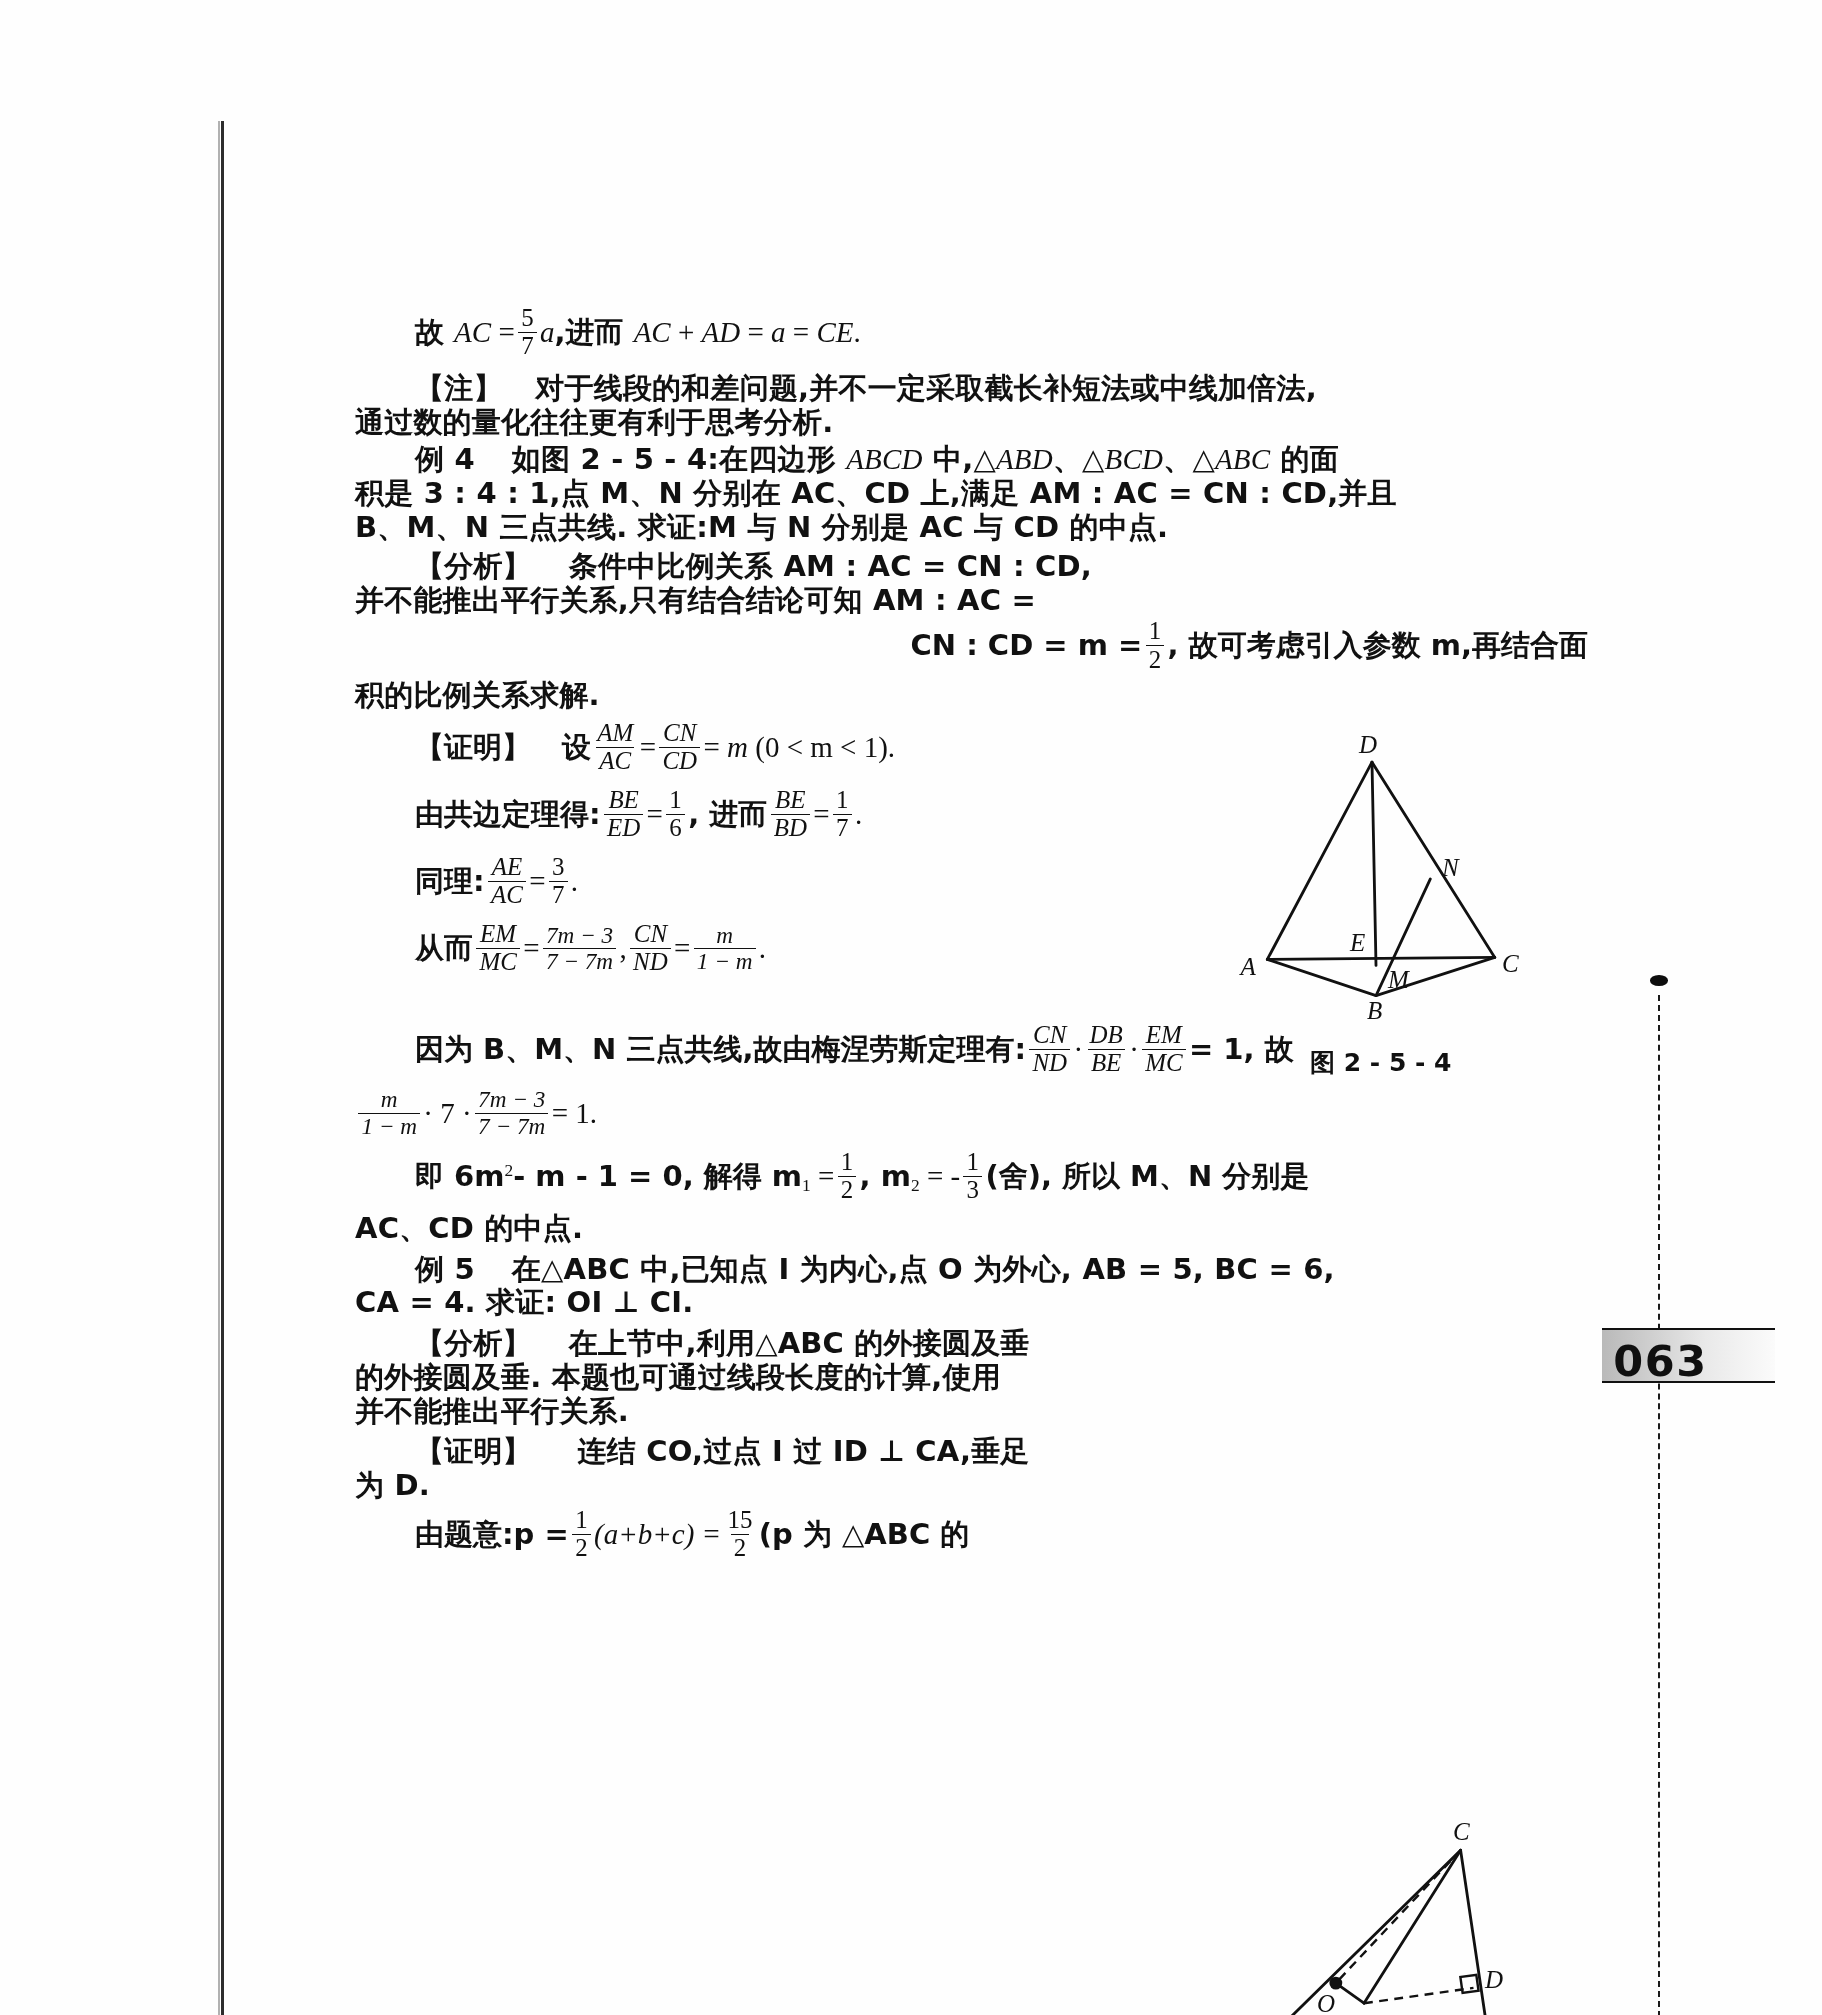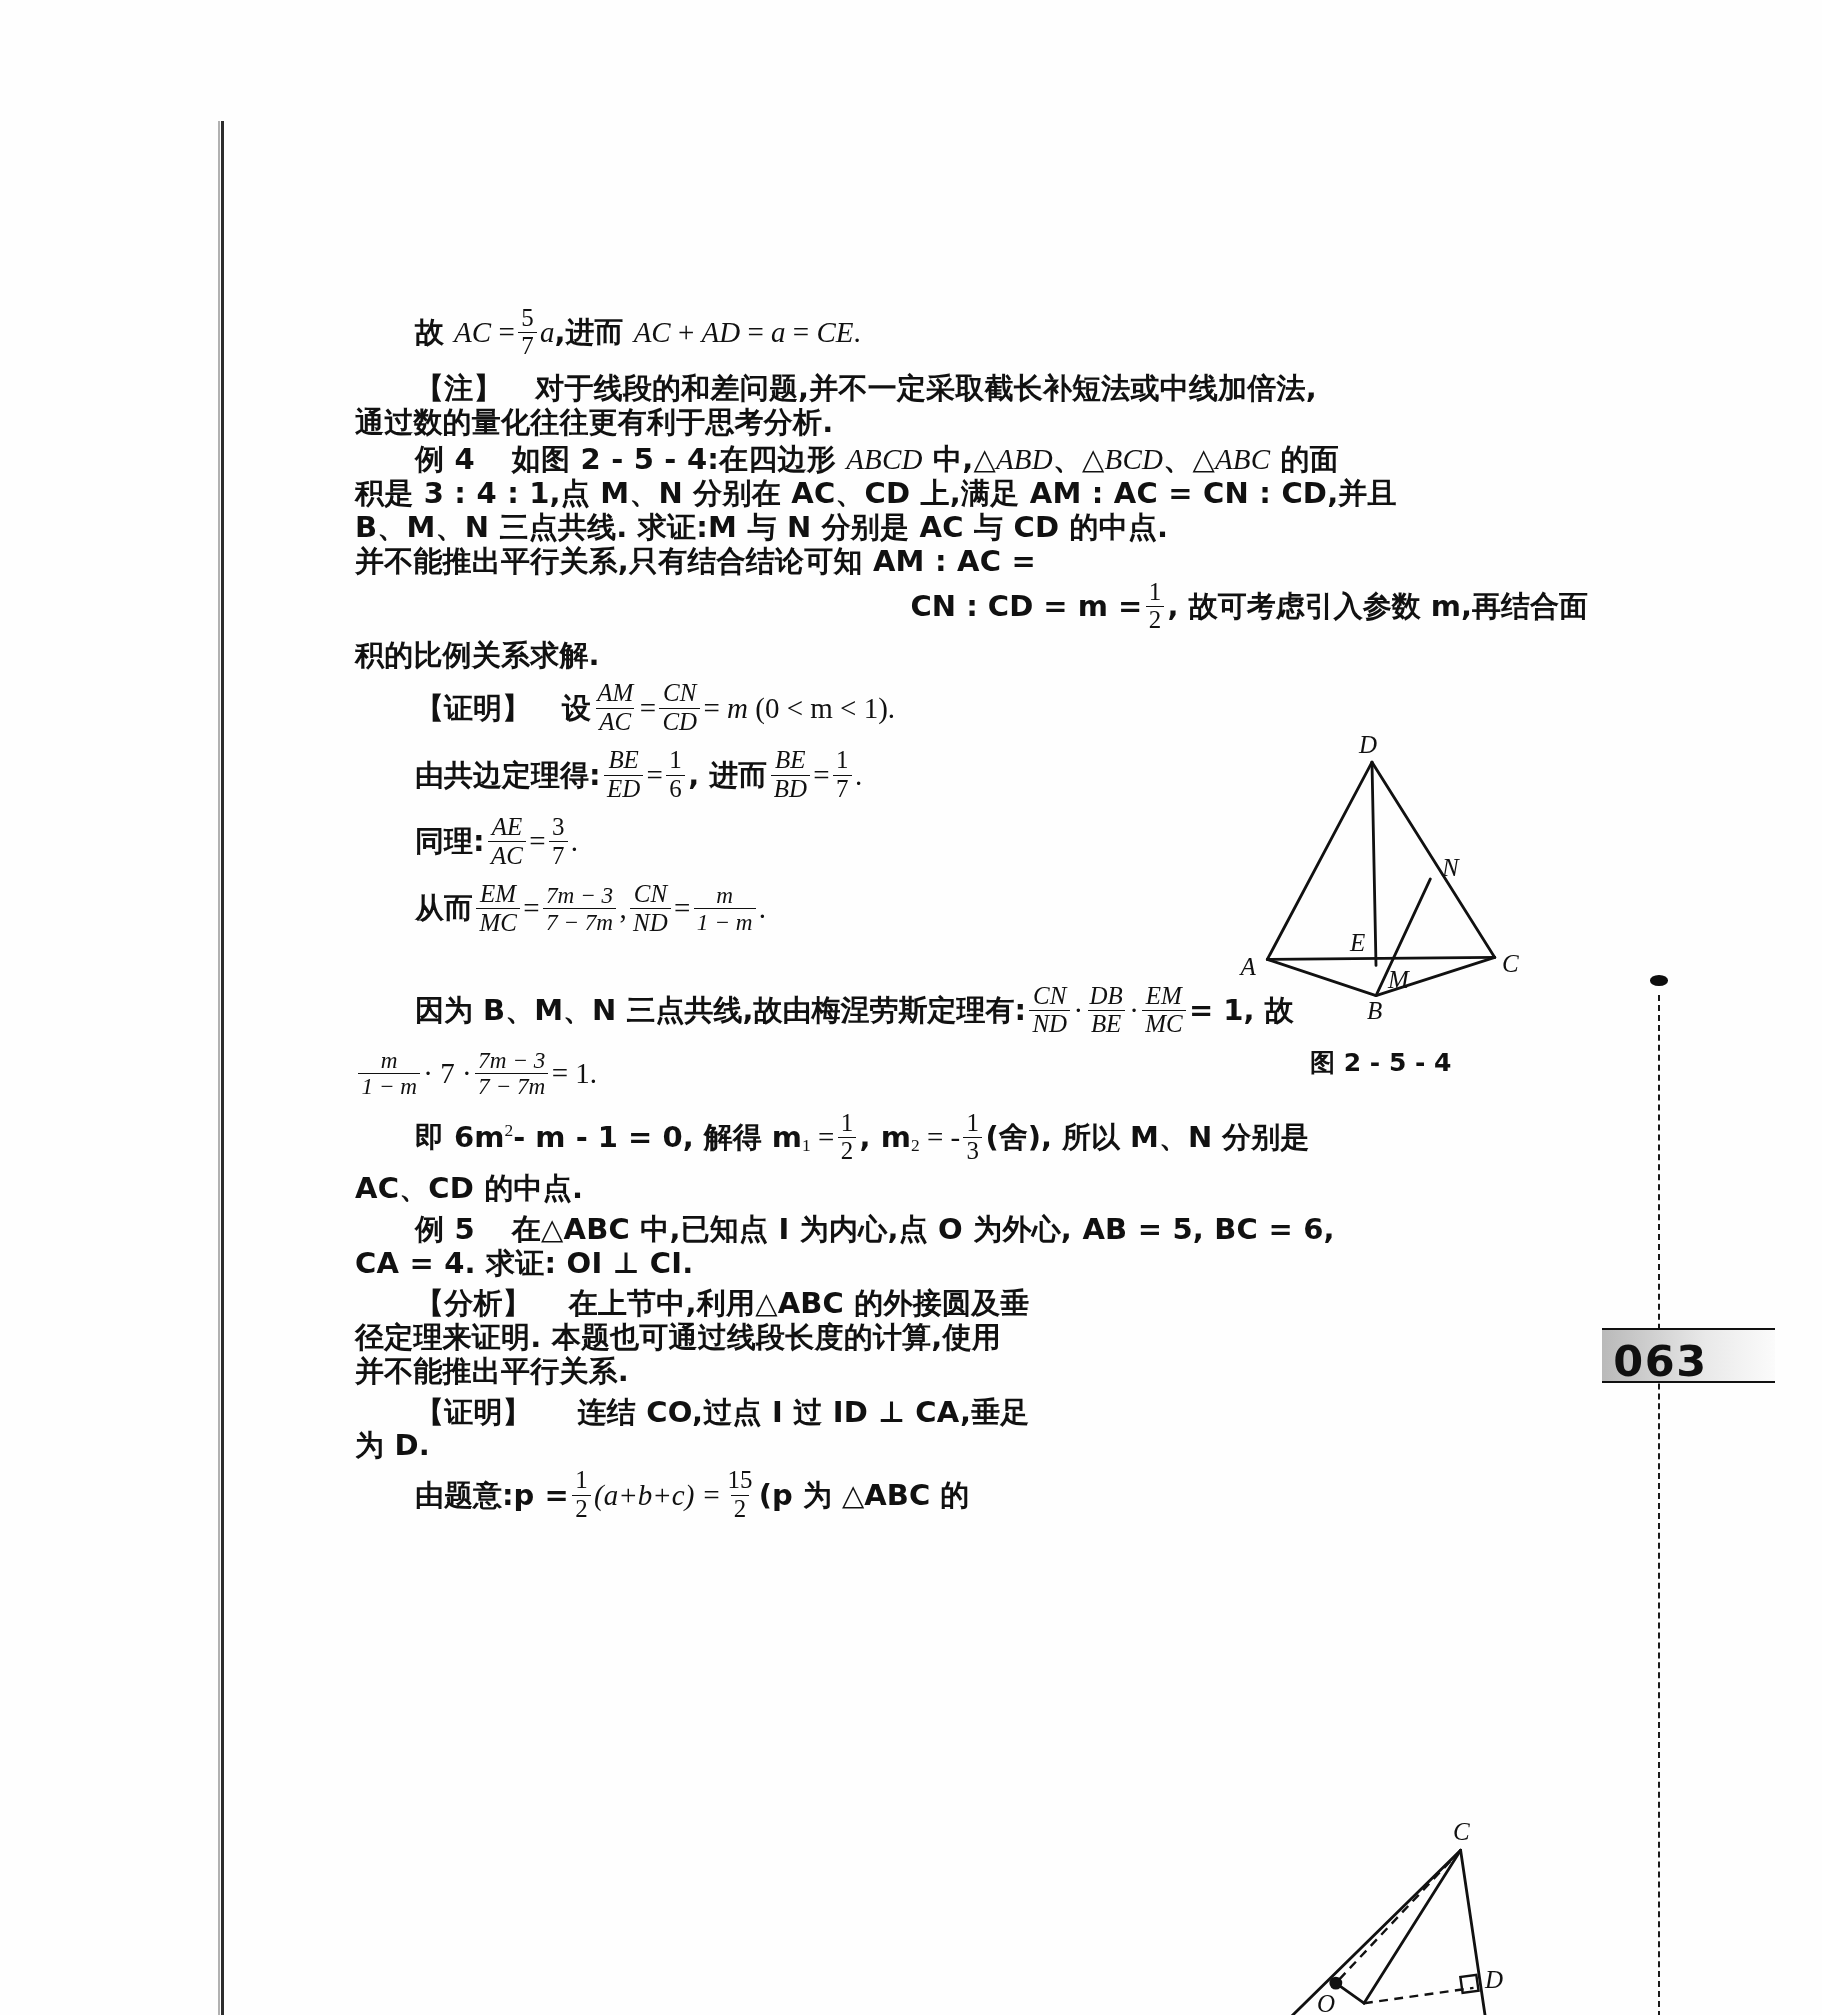--- a/index.html
+++ b/index.html
@@ -117,20 +117,25 @@
       <span class="spw"></span>
       <span class="cn">如图 2 - 5 - 4:在四边形 </span><span class="up">ABCD</span><span class="cn"> 中,△</span><span class="up">ABD</span><span class="cn">、△</span><span class="up">BCD</span><span class="cn">、△</span><span class="up">ABC</span><span class="cn"> 的面</span>
     </div>
     <div class="line para">
       <span class="cn">积是 3 : 4 : 1,点 M、N 分别在 AC、CD 上,满足 AM : AC = CN : CD,并且</span>
     </div>
     <div class="line para">
       <span class="cn">B、M、N 三点共线. 求证:M 与 N 分别是 AC 与 CD 的中点.</span>
     </div>
 
+    <div class="line para ind" style="margin-top:8.9px;">
+      <span class="hd">【分析】</span>
+      <span class="spw"></span>
+      <span class="cn">条件中比例关系 AM : AC = CN : CD,</span>
+    </div>
     <div class="line para">
       <span class="cn">并不能推出平行关系,只有结合结论可知 AM : AC =</span>
     </div>
     <div class="eqline" style="margin-bottom:7.3px;justify-content:flex-end;">
       <span class="txt cn">CN : CD = m =</span>
       <span class="frac big">
         <span class="n">1</span>
         <span class="d">2</span>
       </span>
       <span class="txt cn">, 故可考虑引入参数 m,再结合面</span>
@@ -290,21 +295,21 @@
     <div class="line para">
       <span class="cn">CA = 4. 求证: OI ⊥ CI.</span>
     </div>
 
     <div class="line para ind" style="margin-top:9.7px;">
       <span class="hd">【分析】</span>
       <span class="spw"></span>
       <span class="cn">在上节中,利用△ABC 的外接圆及垂</span>
     </div>
     <div class="line para">
-      <span class="cn">径定理来证明. 本题也可通过线段长度的计算,使用</span>
+      <span class="cn">的外接圆及垂. 本题也可通过线段长度的计算,使用</span>
     </div>
     <div class="line para">
       <span class="cn">并不能推出平行关系.</span>
     </div>
 
     <div class="line para ind" style="margin-top:9.7px;">
       <span class="hd">【证明】</span>
       <span class="spw"></span><span class="sp"></span>
       <span class="cn">连结 CO,过点 I 过 ID ⊥ CA,垂足</span>
     </div>

